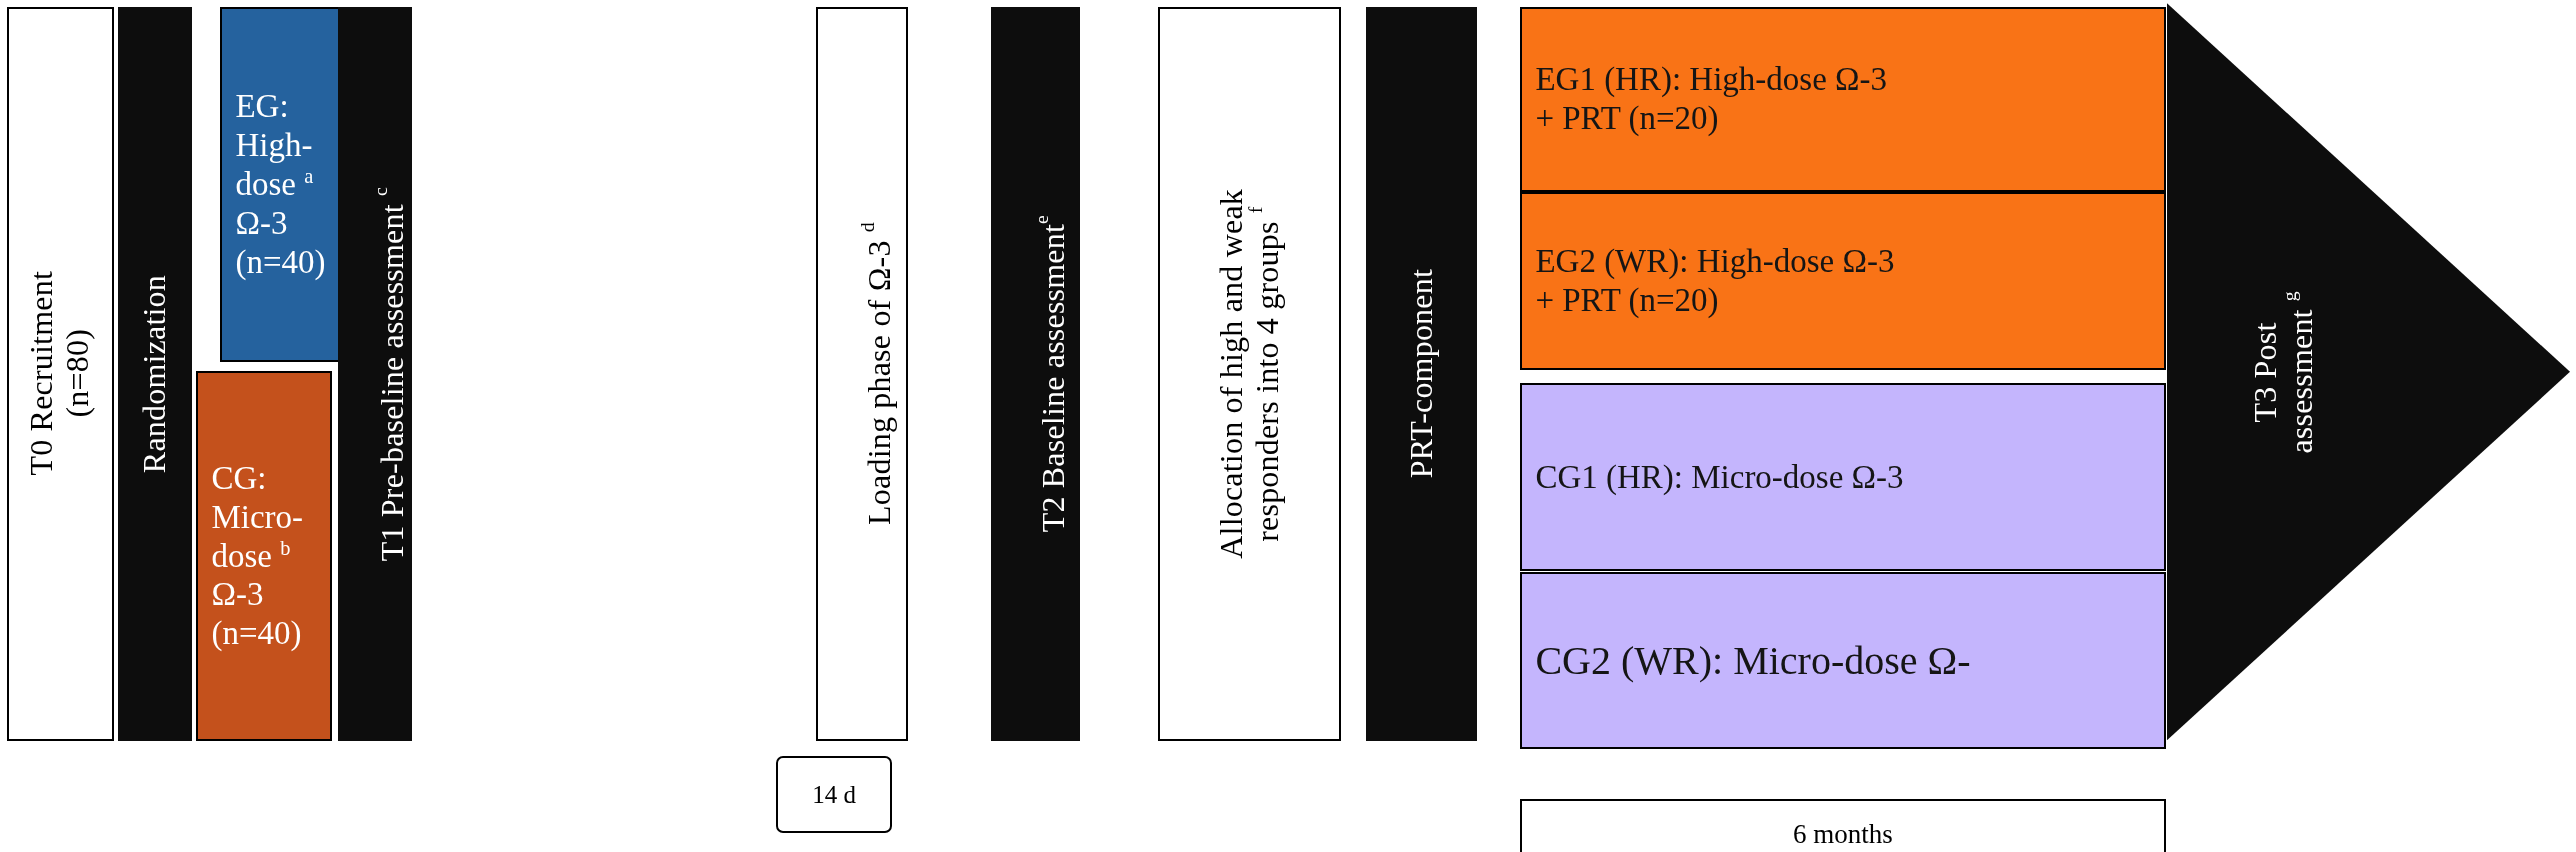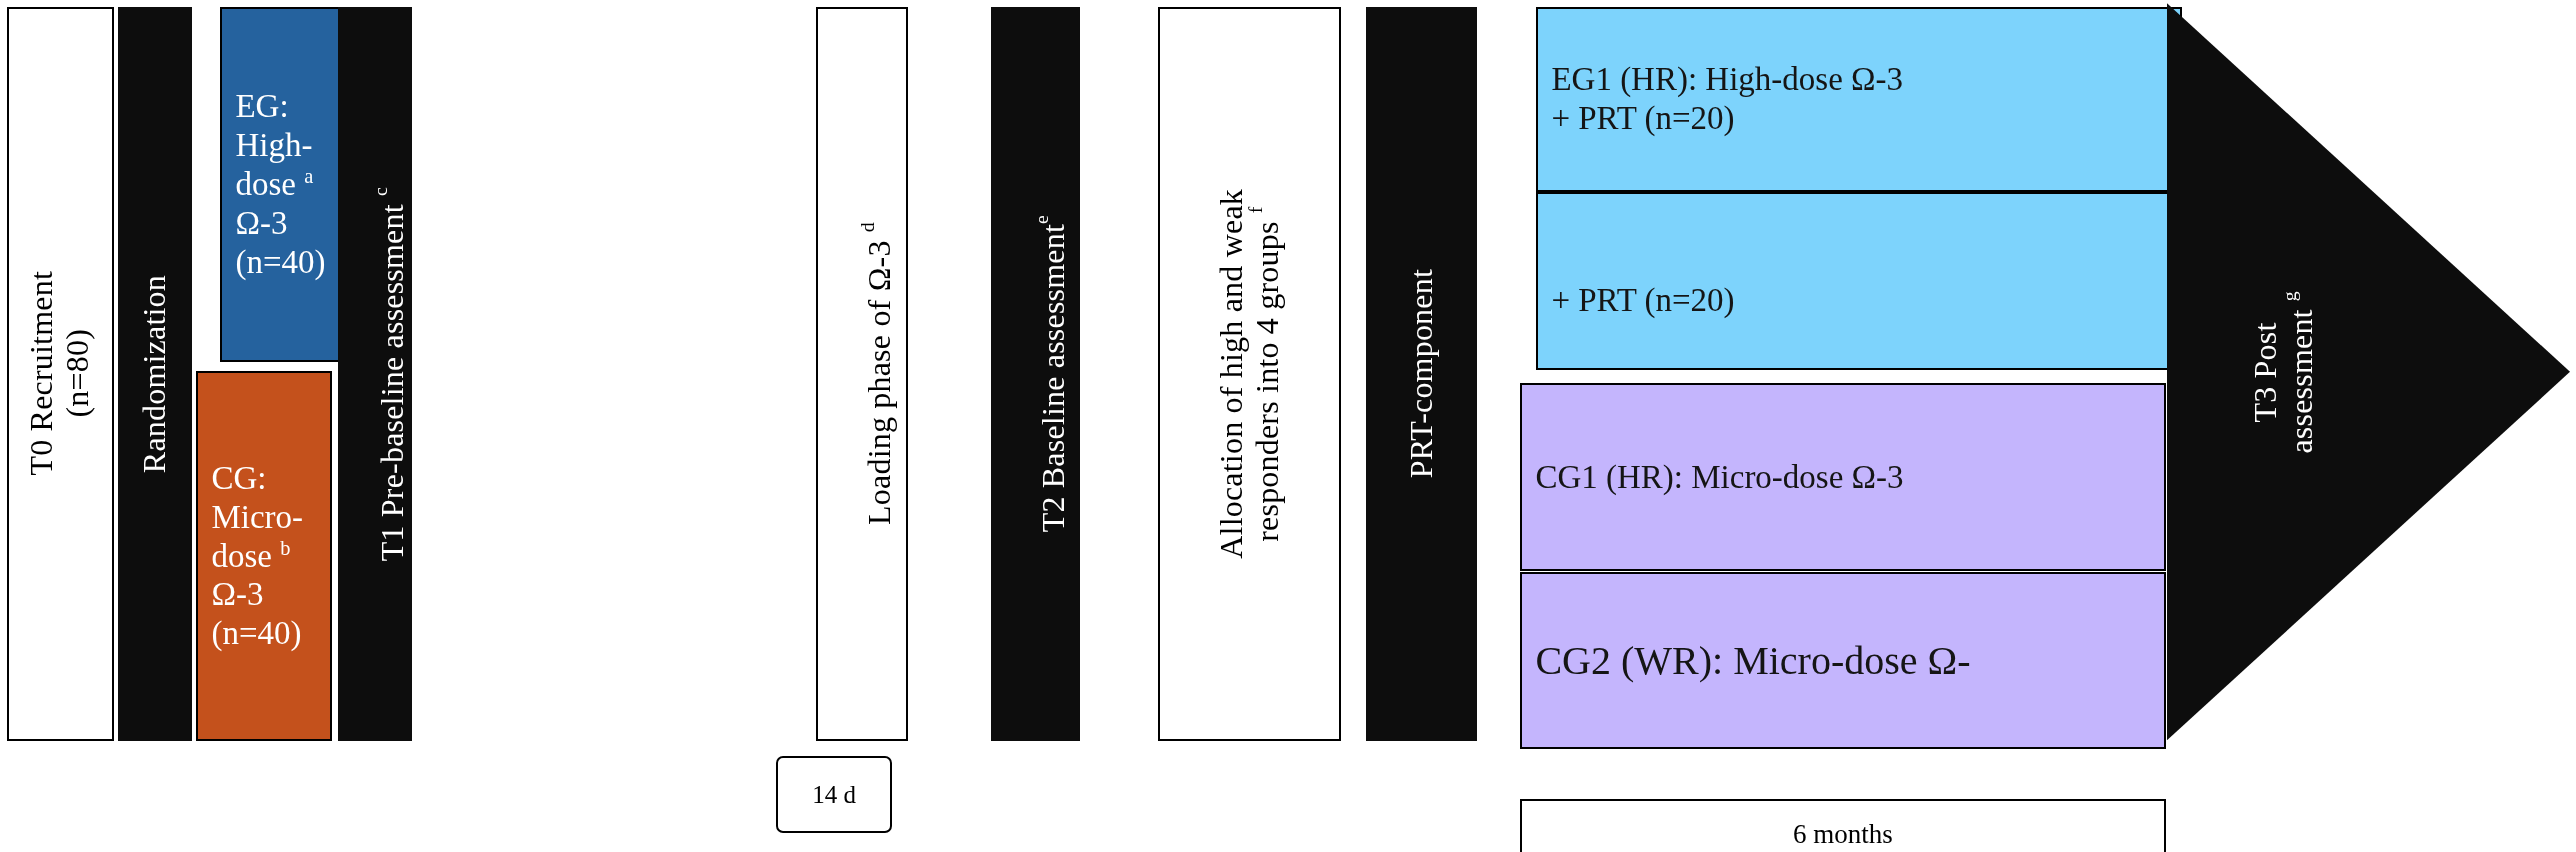--- a/index.html
+++ b/index.html
@@ -58,21 +58,21 @@
     font-size: 0.62em;
     vertical-align: super;
     line-height: 0;
   }
 
   
   .fill-white  { background: #ffffff; color: #000000; }
   .fill-black  { background: #0d0d0d; color: #ffffff; }
   .fill-blue   { background: #25629e; color: #ffffff; }
   .fill-orange { background: #c4511c; color: #ffffff; }
-  .fill-ltblue { background: #7dd3fc; color: #151515; margin-left: 16px; }
+  .fill-ltblue { background: #f97316; color: #151515; }
   .fill-peach  { background: #c4b5fd; color: #151515; }
 
   
   #t3-arrow {
     position: absolute;
     left: 2167px;
     top: 3.3px;
     width: 403px;
     height: 737px;
   }
@@ -166,21 +166,21 @@
 
   <div class="box fill-ltblue" style="left:1520px; top:6.7px; width:646px; height:185px;">
     <div class="htext" style="font-size:33px;">
       <span>EG1 (HR): High-dose Ω-3</span><br>
       <span>+ PRT (n=20)</span>
     </div>
   </div>
 
   <div class="box fill-ltblue" style="left:1520px; top:192px; width:646px; height:178px;">
     <div class="htext" style="font-size:33px;">
-      <br>
+      <span>EG2 (WR): High-dose Ω-3</span><br>
       <span>+ PRT (n=20)</span>
     </div>
   </div>
 
   <div class="box fill-peach" style="left:1520px; top:383px; width:646px; height:188px;">
     <div class="htext" style="font-size:33px;">
       <span>CG1 (HR): Micro-dose Ω-3</span><br>
     </div>
   </div>
 

